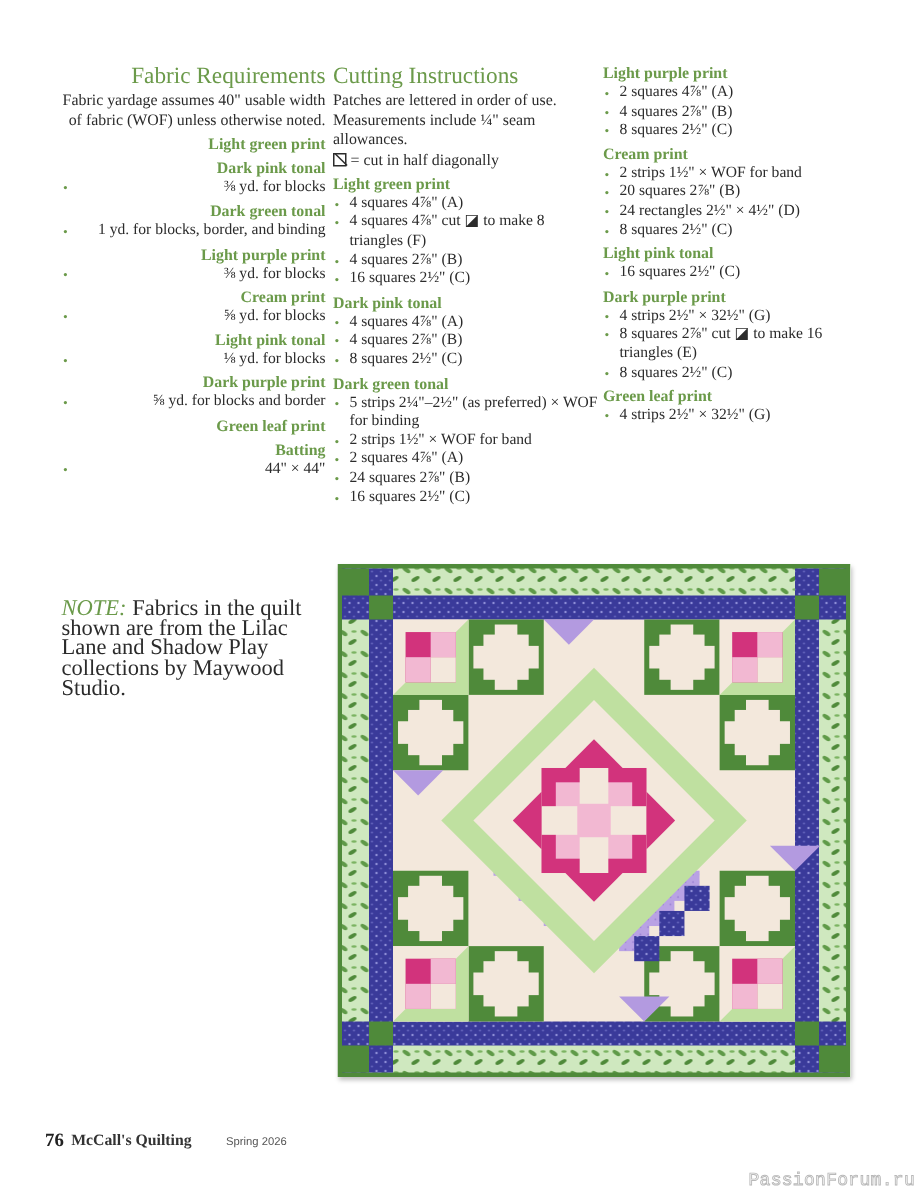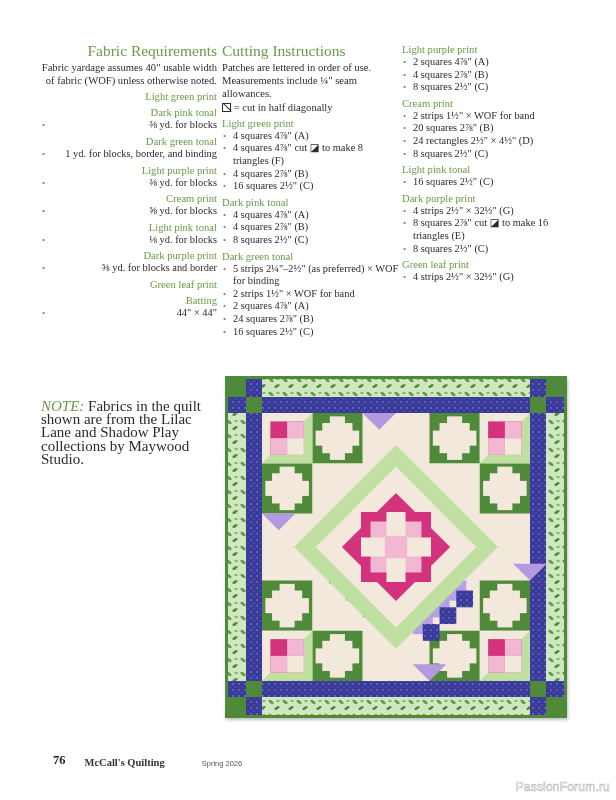--- a/index.html
+++ b/index.html
@@ -5,31 +5,31 @@
   * { box-sizing: border-box; margin: 0; padding: 0; }
   html, body { width: 616px; height: 800px; background: #ffffff; overflow: hidden; }
   body { position: relative; font-family: "DejaVu Serif", "Liberation Serif", serif; color: #2b2b2b; }
   .col { position: absolute; top: 42px; }
   .col1 { left: 41px; width: 176px; text-align: right; }
   .col2 { left: 222px; width: 178px; }
   .col3 { left: 402px; width: 180px; top: 42px; }
   h2.section-title { font-family: "Liberation Serif", serif; font-weight: normal; color: #6b9a4a; font-size: 15.5px; line-height: 18px; margin-bottom: 1px; }
   p.intro { font-family: "Liberation Serif", serif; font-size: 10.6px; line-height: 13.2px; color: #2b2b2b; }
   .group { margin-top: 3px; }
-  .group-title { font-family: "Liberation Serif", serif; font-weight: normal; color: #6b9a4a; font-size: 10.6px; line-height: 13px; }
+  .group-title { font-family: "Liberation Serif", serif; font-weight: bold; color: #6b9a4a; font-size: 10.6px; line-height: 13px; }
   ul.items { list-style: none; }
   ul.items li { font-family: "Liberation Serif", serif; font-size: 10.4px; line-height: 12.6px; padding-left: 11px; position: relative; color: #2b2b2b; }
   ul.items li::before { content: "•"; position: absolute; left: 1px; top: 0; color: #6b9a4a; font-size: 9px; }
   .note { position: absolute; left: 41px; top: 400px; width: 176px; font-family: "Liberation Serif", serif; font-size: 15px; line-height: 13.2px; }
   .note .note-label { color: #6b9a4a; font-style: italic; }
-  .footer { position: absolute; left: 53px; top: 753px; display: flex; align-items: flex-end; gap: 19px; }
+  .footer { position: absolute; left: 30px; top: 753px; display: flex; align-items: center; gap: 5px; }
   .footer .page-num { font-family: "Liberation Serif", serif; font-weight: bold; font-size: 12.5px; color: #222; }
   .footer .mag { font-family: "Liberation Serif", serif; font-weight: bold; font-size: 10.5px; color: #333; }
   .footer .issue { font-family: "Liberation Sans", sans-serif; font-size: 7.5px; color: #555; margin-left: 18px; }
-  .watermark { position: absolute; right: 6px; top: 780px; font-family: Liberation Sans, sans-serif; font-size: 12px; color: #fff; -webkit-text-stroke: 0.6px #b8b8b8; letter-spacing: 0.2px; }
+  .watermark { position: absolute; right: 6px; top: 780px; font-family: Liberation Mono, monospace; font-size: 12px; color: #fff; -webkit-text-stroke: 0.6px #b8b8b8; letter-spacing: 0.2px; }
   .quilt { position: absolute; left: 225px; top: 376px; width: 342px; height: 342px; box-shadow: 1px 2px 3px rgba(0,0,0,0.25); }
   .diag-icon { display: inline-block; width: 9px; height: 9px; border: 1px solid #2b2b2b; position: relative; vertical-align: -1px; }
   .diag-icon::after { content: ""; position: absolute; left: -1px; top: 3px; width: 11px; height: 1px; background: #2b2b2b; transform: rotate(45deg); }
 </style>
 </head>
 <body>
 
 <div class="col col1">
   <h2 class="section-title">Fabric Requirements</h2>
   <p class="intro">Fabric yardage assumes 40" usable width of fabric (WOF) unless otherwise noted.</p>

